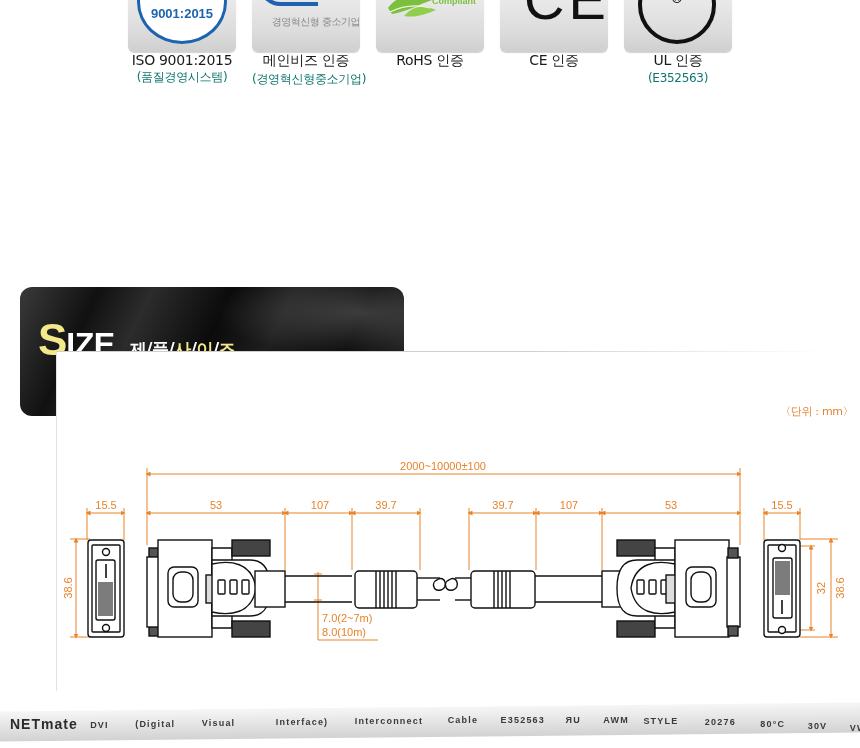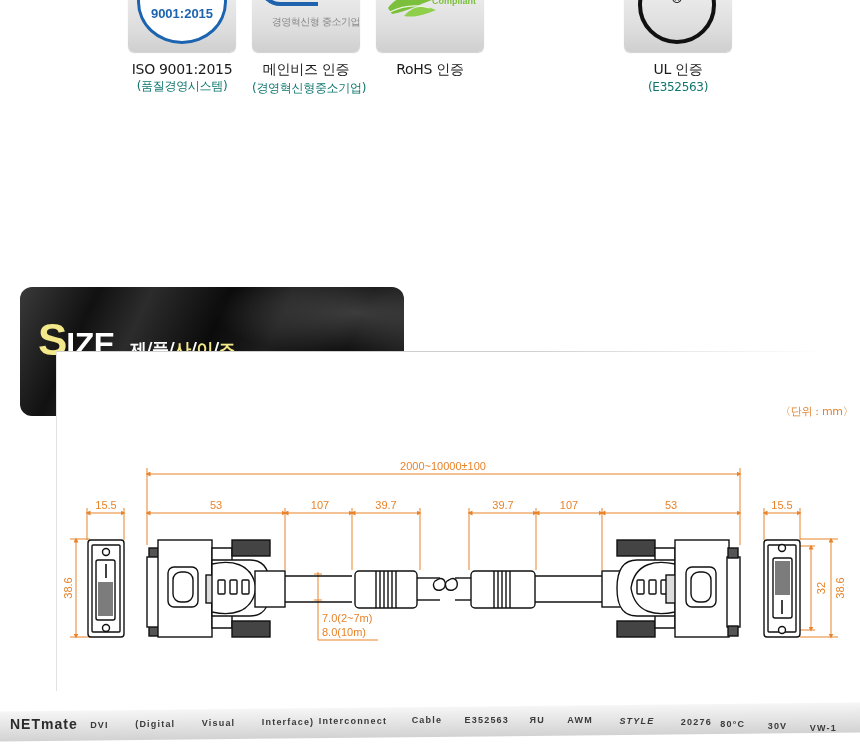--- a/index.html
+++ b/index.html
@@ -5,21 +5,21 @@
   * { margin:0; padding:0; box-sizing:border-box; }
   html, body { width:860px; height:748px; background:#ffffff; overflow:hidden; }
   body { position:relative; font-family:"DejaVu Sans", "Liberation Sans", sans-serif; color:#222; }
 
   
   .cert-row { position:absolute; top:0; left:0; width:860px; height:110px; }
   .cert { position:absolute; top:0; width:108px; text-align:center; }
   .cert-tile { width:108px; height:52px; border-radius:0 0 6px 6px;
     background:linear-gradient(180deg,#e9e9e9 0%,#dcdcdc 60%,#cfcfcf 100%);
     box-shadow:0 1px 1px rgba(0,0,0,0.18); position:relative; overflow:hidden; }
-  .cert-label { margin-top:9px; font-size:14px; color:#1a1a1a; letter-spacing:-0.3px; white-space:nowrap; }
+  .cert-label { font-size:14px; color:#1a1a1a; letter-spacing:-0.3px; white-space:nowrap; }
   .cert-sub { margin-top:1px; font-size:12px; color:#0f766e; white-space:nowrap; letter-spacing:-0.3px; }
 
   .iso-ring { position:absolute; left:9px; top:-40px; width:90px; height:84px; border-radius:50%;
     border:3px solid #1d64b0; background:#fff; }
   .iso-year { position:absolute; left:0; width:100%; top:6px; text-align:center; font-size:13px; color:#1d64b0; font-weight:bold; font-family:"Liberation Sans",sans-serif; }
 
   .mainbiz-line { position:absolute; left:8px; top:-18px; width:58px; height:24px; border-bottom:4px solid #1f62ad; border-left:4px solid #1f62ad; border-radius:0 0 0 20px; }
   .mainbiz-text { position:absolute; left:0; width:100%; top:15px; text-align:right; font-size:10px; color:#8a8a8a; letter-spacing:-0.5px; }
 
   .rohs-leaf { position:absolute; left:10px; top:-14px; width:52px; height:34px; }
@@ -90,20 +90,26 @@
       <svg class="rohs-leaf" viewBox="0 0 52 34">
         <path d="M2 22 C12 8, 30 6, 46 14 C34 18, 20 26, 6 28 Z" fill="#7bbf3c"></path>
         <path d="M18 30 C26 20, 38 18, 50 24 C40 28, 30 32, 18 30 Z" fill="#8fcf4c"></path>
         <path d="M4 26 C16 20, 30 18, 44 22" stroke="#e9f6dc" stroke-width="1.2" fill="none"></path>
       </svg>
       <div class="rohs-text">Compliant</div>
     </div>
     <div class="cert-label">RoHS 인증</div>
   </div>
 
+  <div class="cert" style="left:500px;">
+    <div class="cert-tile">
+      <div class="ce-mark">CE</div>
+    </div>
+    <div class="cert-label">CE 인증</div>
+  </div>
 
   <div class="cert" style="left:624px;">
     <div class="cert-tile">
       <div class="ul-ring">
         <div class="ul-text" style="top:20px;font-size:14px;">®</div>
       </div>
     </div>
     <div class="cert-label">UL 인증</div>
     <div class="cert-sub">(E352563)</div>
   </div>
@@ -275,25 +281,25 @@
   </g>
 </svg>
 
 <div class="cable">
   <div class="cable-band"></div>
   <div class="cable-text">
     <span class="cable-brand">NETmate</span>
     <span class="cable-word" style="margin-left:8px;transform:translateY(-1px);">DVI</span>
     <span class="cable-word" style="margin-left:22px;transform:translateY(-2px);">(Digital</span>
     <span class="cable-word" style="margin-left:22px;transform:translateY(-3px);">Visual</span>
-    <span class="cable-word" style="margin-left:22px;transform:translateY(-4px);">Interface)</span>
-    <span class="cable-word" style="transform:translateY(-5px);">Interconnect</span>
+    <span class="cable-word" style="margin-left:36px;transform:translateY(-4px);">Interface)</span>
+    <span class="cable-word" style="margin-left:22px;transform:translateY(-5px);">Interconnect</span>
     <span class="cable-word" style="margin-left:20px;transform:translateY(-6px);">Cable</span>
     <span class="cable-word" style="margin-left:18px;transform:translateY(-6px);">E352563</span>
     <span class="cable-word" style="margin-left:16px;transform:translateY(-6px);">ЯU</span>
     <span class="cable-word" style="margin-left:18px;transform:translateY(-6px);">AWM</span>
-    <span class="cable-word" style="margin-left:22px;transform:translateY(-5px);font-style:italic;">STYLE</span>
+    <span class="cable-word" style="margin-left:10px;transform:translateY(-5px);">STYLE</span>
     <span class="cable-word" style="margin-left:22px;transform:translateY(-4px);">20276</span>
-    <span class="cable-word" style="margin-left:4px;transform:translateY(-2px);">80°C</span>
+    <span class="cable-word" style="margin-left:20px;transform:translateY(-2px);">80°C</span>
     <span class="cable-word" style="margin-left:18px;transform:translateY(0px);">30V</span>
     <span class="cable-word" style="margin-left:18px;transform:translateY(2px);">VW-1</span>
   </div>
 </div>
 
 </body></html>

